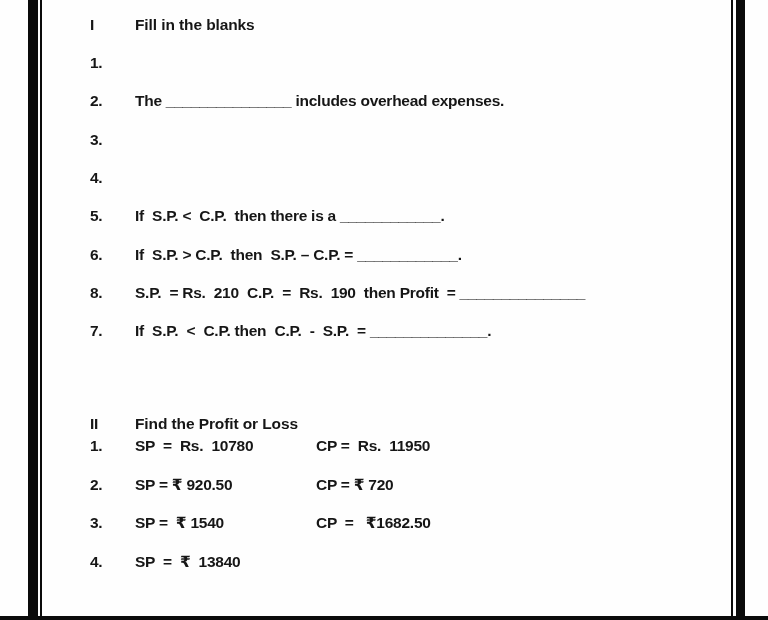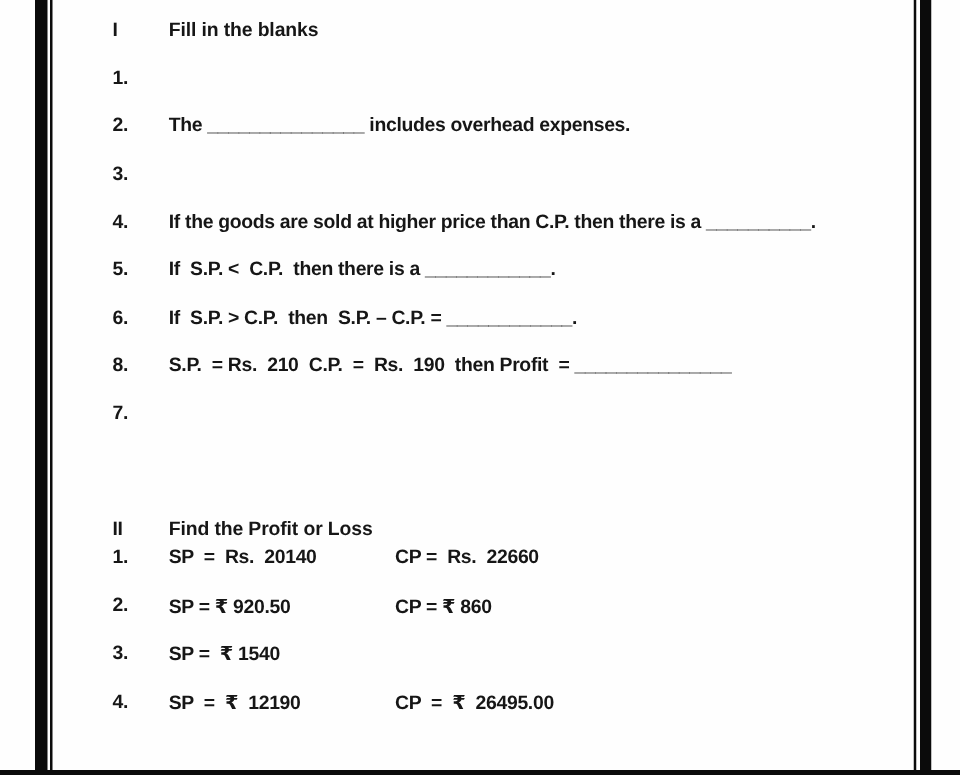--- a/index.html
+++ b/index.html
@@ -46,56 +46,56 @@
   </div>
   <div class="row" style="top:92px">
     <span class="num">2.</span>
     <span class="txt">The _______________ includes overhead expenses.</span>
   </div>
   <div class="row" style="top:131px">
     <span class="num">3.</span>
   </div>
   <div class="row" style="top:169px">
     <span class="num">4.</span>
-    <span class="txt">If the goods are sold at higher price than C.P. then there is a __________.</span>
   </div>
   <div class="row" style="top:207px">
     <span class="num">5.</span>
     <span class="txt">If  S.P. &lt;  C.P.  then there is a ____________.</span>
   </div>
   <div class="row" style="top:246px">
     <span class="num">6.</span>
     <span class="txt">If  S.P. &gt; C.P.  then  S.P. – C.P. = ____________.</span>
   </div>
   <div class="row" style="top:284px">
     <span class="num">8.</span>
     <span class="txt">S.P.  = Rs.  210  C.P.  =  Rs.  190  then Profit  = _______________</span>
   </div>
   <div class="row" style="top:322px">
     <span class="num">7.</span>
+    <span class="txt">If  S.P.  &lt;  C.P. then  C.P.  -  S.P.  = ______________.</span>
   </div>
 
   <div class="row heading" style="top:415px">
     <span class="num">II</span>
     <span class="txt">Find the Profit or Loss</span>
   </div>
 
   <div class="row" style="top:437px">
     <span class="num">1.</span>
-    <span class="txt">SP  =  Rs.  20140</span>
-    <span class="cp">CP =  Rs.  22660</span>
+    <span class="txt">SP  =  Rs.  10780</span>
+    <span class="cp">CP =  Rs.  11950</span>
   </div>
   <div class="row" style="top:476px">
     <span class="num">2.</span>
     <span class="txt">SP = ₹ 920.50</span>
-    <span class="cp">CP = ₹ 860</span>
+    <span class="cp">CP = ₹ 720</span>
   </div>
   <div class="row" style="top:514px">
     <span class="num">3.</span>
     <span class="txt">SP =  ₹ 1540</span>
+    <span class="cp">CP  =   ₹1682.50</span>
   </div>
   <div class="row" style="top:553px">
     <span class="num">4.</span>
-    <span class="txt">SP  =  ₹  12190</span>
-    <span class="cp">CP  =  ₹  26495.00</span>
+    <span class="txt">SP  =  ₹  13840</span>
   </div>
 
 </div>
 
 </body></html>

